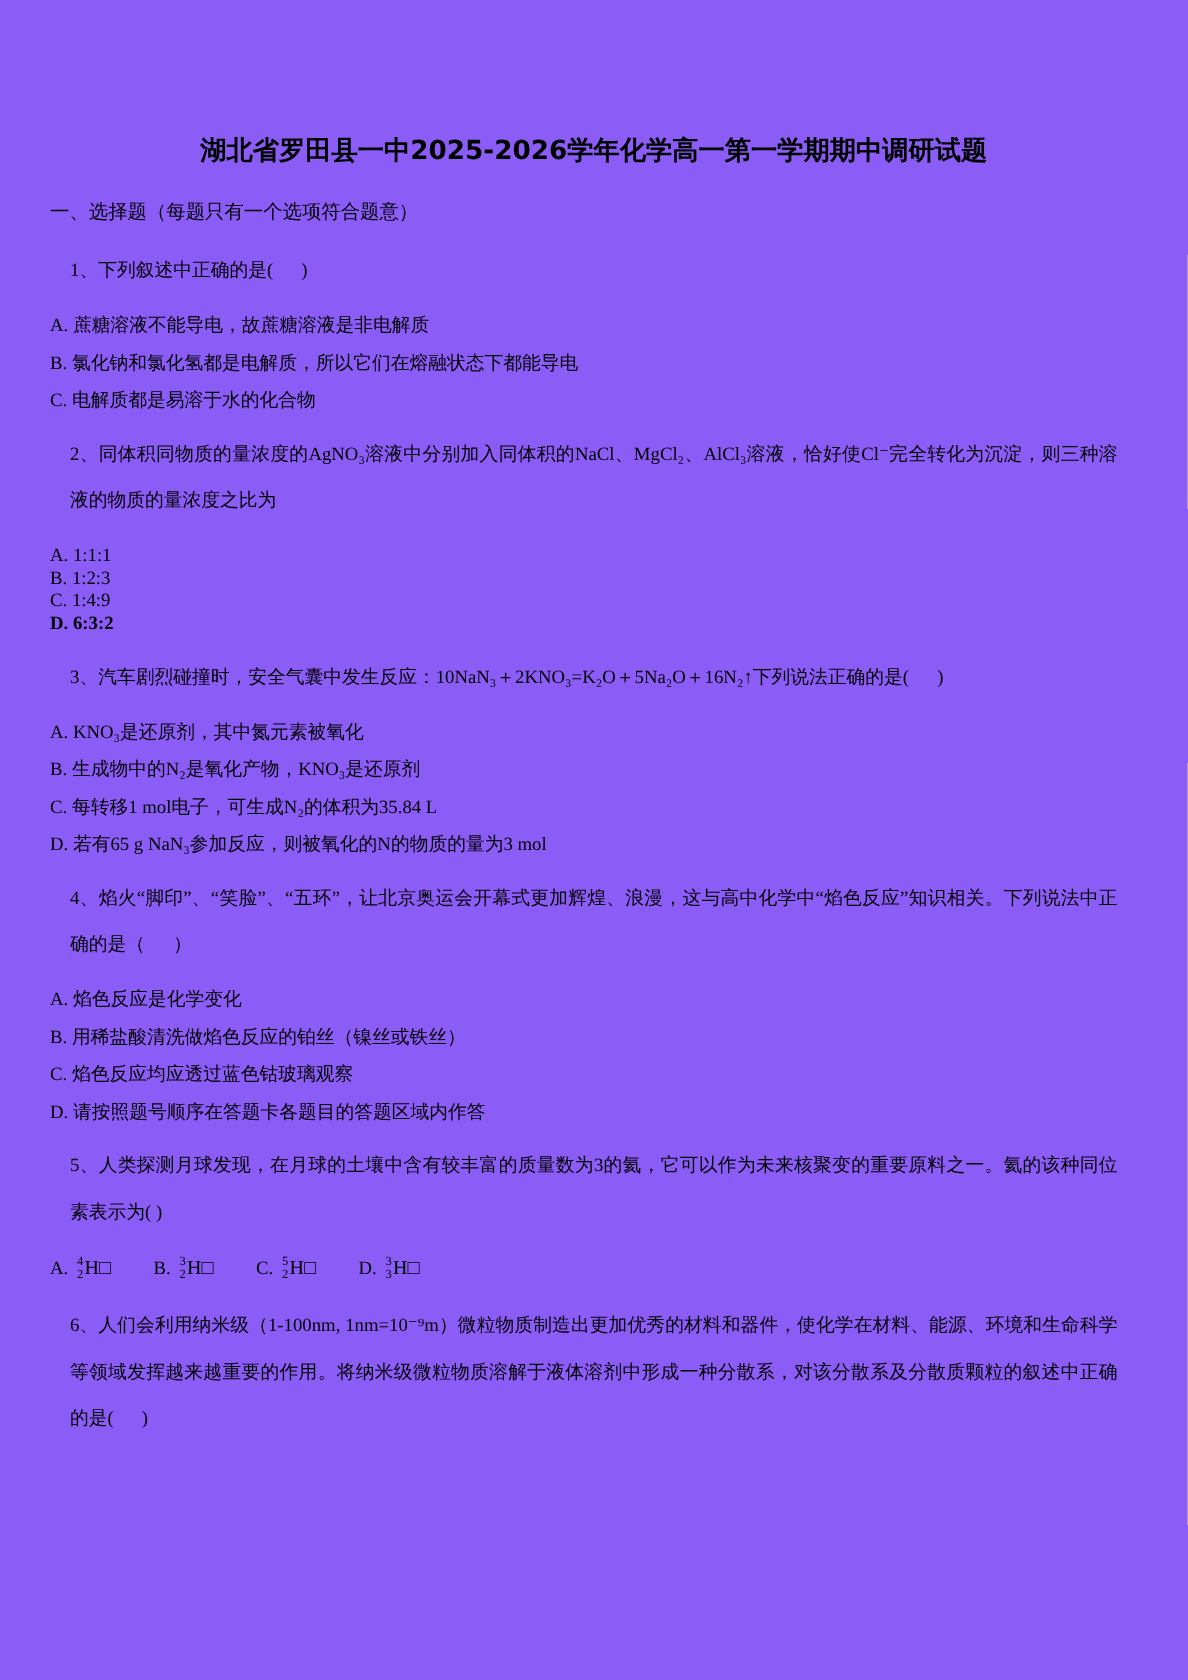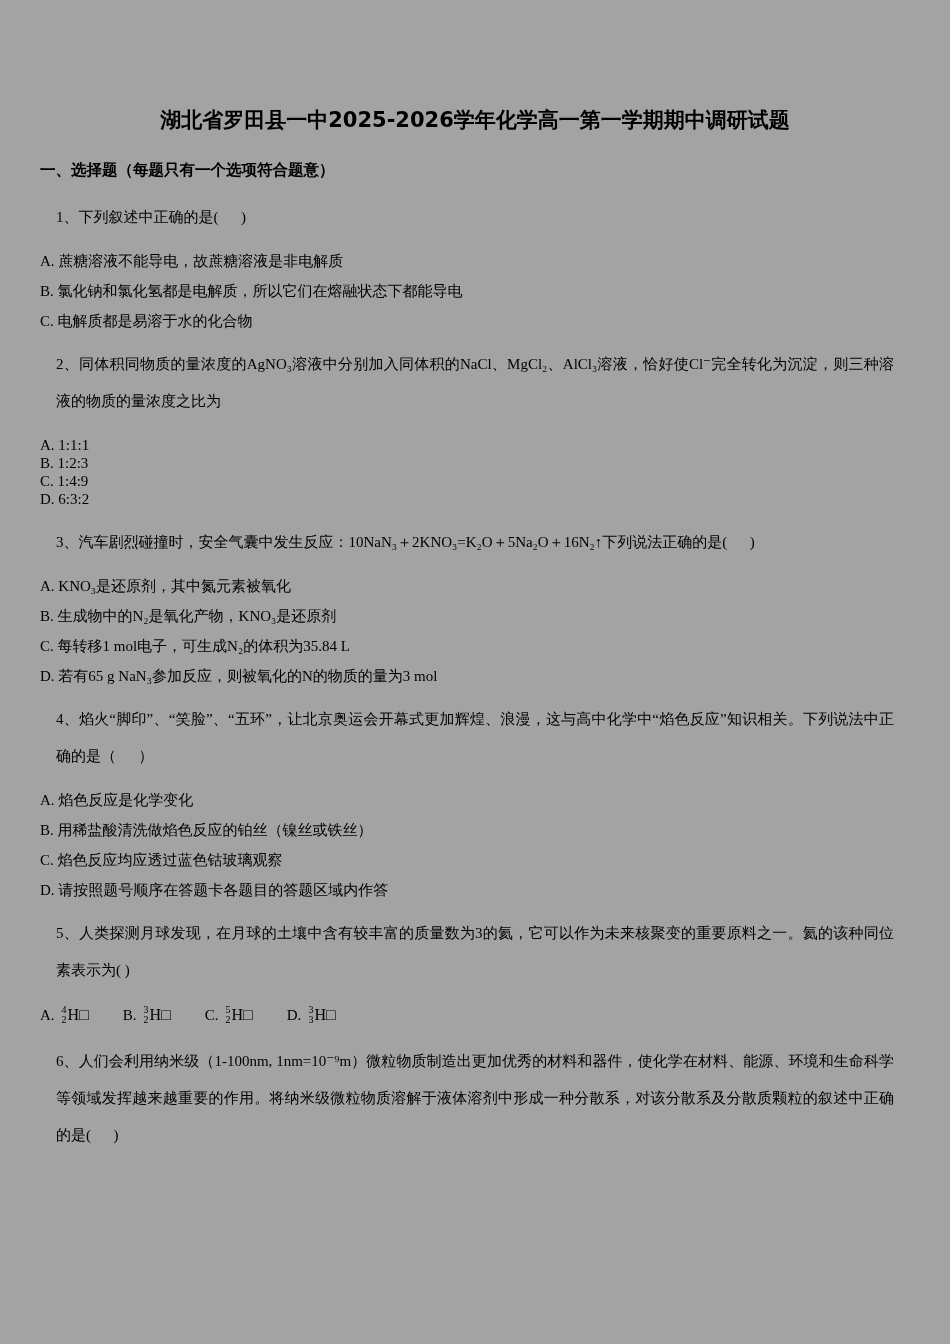--- a/index.html
+++ b/index.html
@@ -12,61 +12,61 @@
     width: 950px;
     height: 1344px;
     overflow: hidden;
     font-family: "Liberation Serif", "DejaVu Serif", "DejaVu Sans", serif;
   }
   .page {
     box-sizing: border-box;
     width: 950px;
     height: 1344px;
     padding: 106px 40px 16px 40px;
-    background: #a3a3a3;
+    background: #8b5cf6;
   }
   .title {
     margin: 0 0 14px 0;
     text-align: center;
     font-size: 21px;
     line-height: 28px;
     font-weight: 700;
     font-family: "DejaVu Sans", "Liberation Sans", sans-serif;
   }
   .notice p {
     margin: 0;
     font-size: 15px;
     line-height: 26px;
   }
   .section-heading {
     margin: 22px 0 0 0;
     font-size: 15.5px;
     line-height: 27px;
-    font-weight: 700;
+    font-weight: 400;
   }
   .q { font-size: 15px; }
   .q .stem {
     margin: 16px;
     line-height: 37px;
     text-align: justify;
   }
   .q .opt {
     margin: 12px 0;
     line-height: 18px;
     font-weight: 400;
   }
   .opt-row {
     display: flex;
     margin: 14px 0 16px 0;
     line-height: 18px;
     font-weight: 500;
     flex-direction: column;
   }
   .opt-row .optcell { width: 172px; }
-  .opt-row .optcell:last-child { width: auto; }
+  .opt-row .optcell:last-child { width: auto; font-weight: bold; }
   .iso-row {
     display: flex;
     align-items: center;
     margin: 10px 0 18px 0;
     font-weight: 500;
   }
   .q5opt {
     display: inline-flex;
     align-items: center;
     margin-right: 34px;

